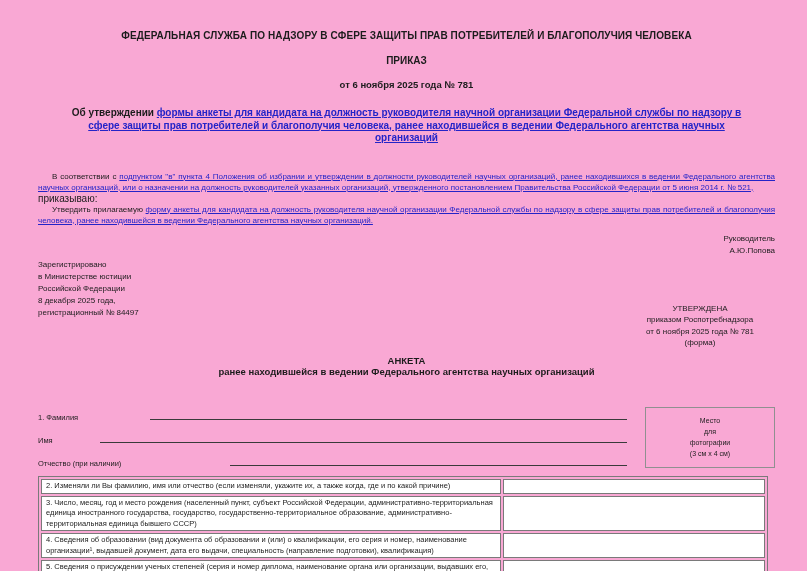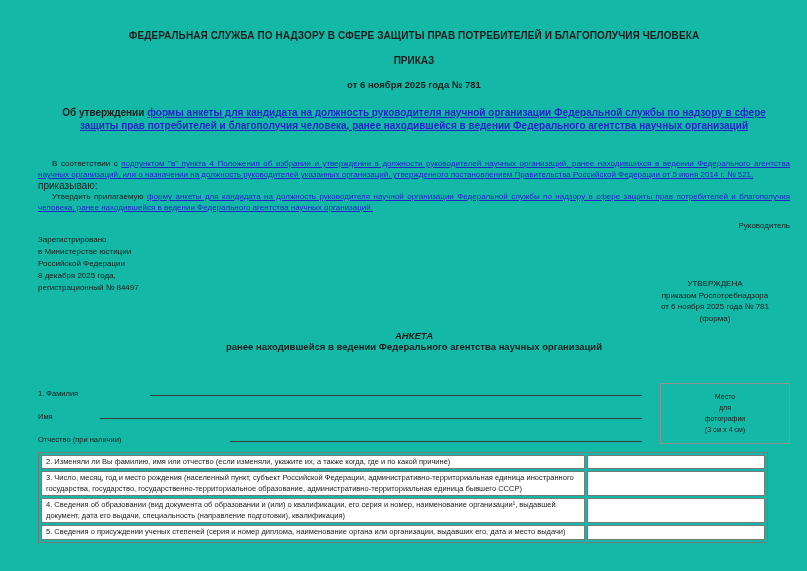--- a/index.html
+++ b/index.html
@@ -1,39 +1,39 @@
 <!DOCTYPE html>
 <html><head>
 <meta charset="utf-8">
 <style>
   * { margin:0; padding:0; box-sizing:border-box; }
   html,body { background:#ffffff; }
   .page {
     position:relative;
     width:807px; height:571px;
-    background:#14b8a6;
+    background:#f9a8d4;
     font-family:"Liberation Sans", sans-serif;
     color:#1c1c1c;
-    padding:30px 17px 0 38px;
+    padding:30px 32px 0 38px;
     overflow:hidden;
   }
   .center { text-align:center; }
   .blue { color:#2424c8;text-decoration:underline; }
   .org-name { font-size:10px; font-weight:bold; letter-spacing:.1px; }
   .doc-type { font-size:10px; font-weight:bold; margin-top:14px; }
   .doc-date { font-size:9.5px; font-weight:bold; margin-top:13px; }
   .doc-title { font-size:10px; font-weight:bold; line-height:12.5px; margin-top:17px; padding:0 18px; }
   .para { font-size:8px; line-height:11px; text-align:justify; text-indent:14px; }
   .preamble { margin-top:26px; }
   .order-word { font-size:10px; line-height:11px; }
   .signature { text-align:right; font-size:8px; line-height:12px; margin-top:7px; }
   .blocks-row { display:flex; justify-content:space-between; align-items:flex-start; margin-top:2px; }
   .reg-block { font-size:8px; line-height:12px; }
   .appr-block { font-size:8px; line-height:11.5px; text-align:center; margin-top:44px; margin-right:21px; }
-  .anketa-title { font-size:9.5px; font-weight:bold; margin-top:6px;font-style:italic; }
+  .anketa-title { font-size:9.5px; font-weight:bold; margin-top:6px; }
   .anketa-sub { font-size:9.5px; font-weight:bold; line-height:12.5px; }
   .fields-row { display:flex; align-items:flex-end; margin-top:18px; }
   .fields-col { flex:1; }
   .field { display:flex; align-items:flex-end; height:23px; font-size:7.5px; }
   .field-label { white-space:nowrap; }
   .f1 .field-label { width:112px; }
   .f2 .field-label { width:62px; }
   .f3 .field-label { width:192px; }
   .field-line { flex:1; border-bottom:1px solid #3a3a3a; height:1px; margin-bottom:2px; }
   .photo-box {
@@ -46,40 +46,41 @@
     border:1px solid #7a7a7a;
     border-collapse:separate; border-spacing:2px;
     table-layout:fixed;
   }
   .q-table td {
     border:1px solid #7a7a7a;
     font-size:7.5px; line-height:10.5px;
     padding:1px 4px; vertical-align:middle;
     background:#ffffff;
   }
-  .q-table td.q-cell { width:544px;margin-left:16px; }
+  .q-table td.q-cell { width:460px;margin-left:16px; }
   .q-table td.a-cell { }
 </style>
 </head>
 <body>
 
 <div class="page">
 
   <div class="center org-name">ФЕДЕРАЛЬНАЯ СЛУЖБА ПО НАДЗОРУ В СФЕРЕ ЗАЩИТЫ ПРАВ ПОТРЕБИТЕЛЕЙ И БЛАГОПОЛУЧИЯ ЧЕЛОВЕКА</div>
   <div class="center doc-type">ПРИКАЗ</div>
   <div class="center doc-date">от 6 ноября 2025 года № 781</div>
 
   <div class="center doc-title"><span>Об утверждении </span><span class="blue">формы анкеты для кандидата на должность руководителя научной организации Федеральной службы по надзору в сфере защиты прав потребителей и благополучия человека, ранее находившейся в ведении Федерального агентства научных организаций</span></div>
 
   <div class="para preamble"><span>В соответствии с </span><span class="blue">подпунктом "в" пункта 4 Положения об избрании и утверждении в должности руководителей научных организаций, ранее находившихся в ведении Федерального агентства научных организаций, или о назначении на должность руководителей указанных организаций, утвержденного постановлением Правительства Российской Федерации от 5 июня 2014 г. № 521,</span></div>
   <div class="order-word">приказываю:</div>
   <div class="para"><span>Утвердить прилагаемую </span><span class="blue">форму анкеты для кандидата на должность руководителя научной организации Федеральной службы по надзору в сфере защиты прав потребителей и благополучия человека, ранее находившейся в ведении Федерального агентства научных организаций.</span></div>
 
   <div class="signature">
     <div>Руководитель</div>
+    <div>А.Ю.Попова</div>
   </div>
 
   <div class="blocks-row">
     <div class="reg-block">
       <div>Зарегистрировано</div>
       <div>в Министерстве юстиции</div>
       <div>Российской Федерации</div>
       <div>8 декабря 2025 года,</div>
       <div>регистрационный № 84497</div>
     </div>

